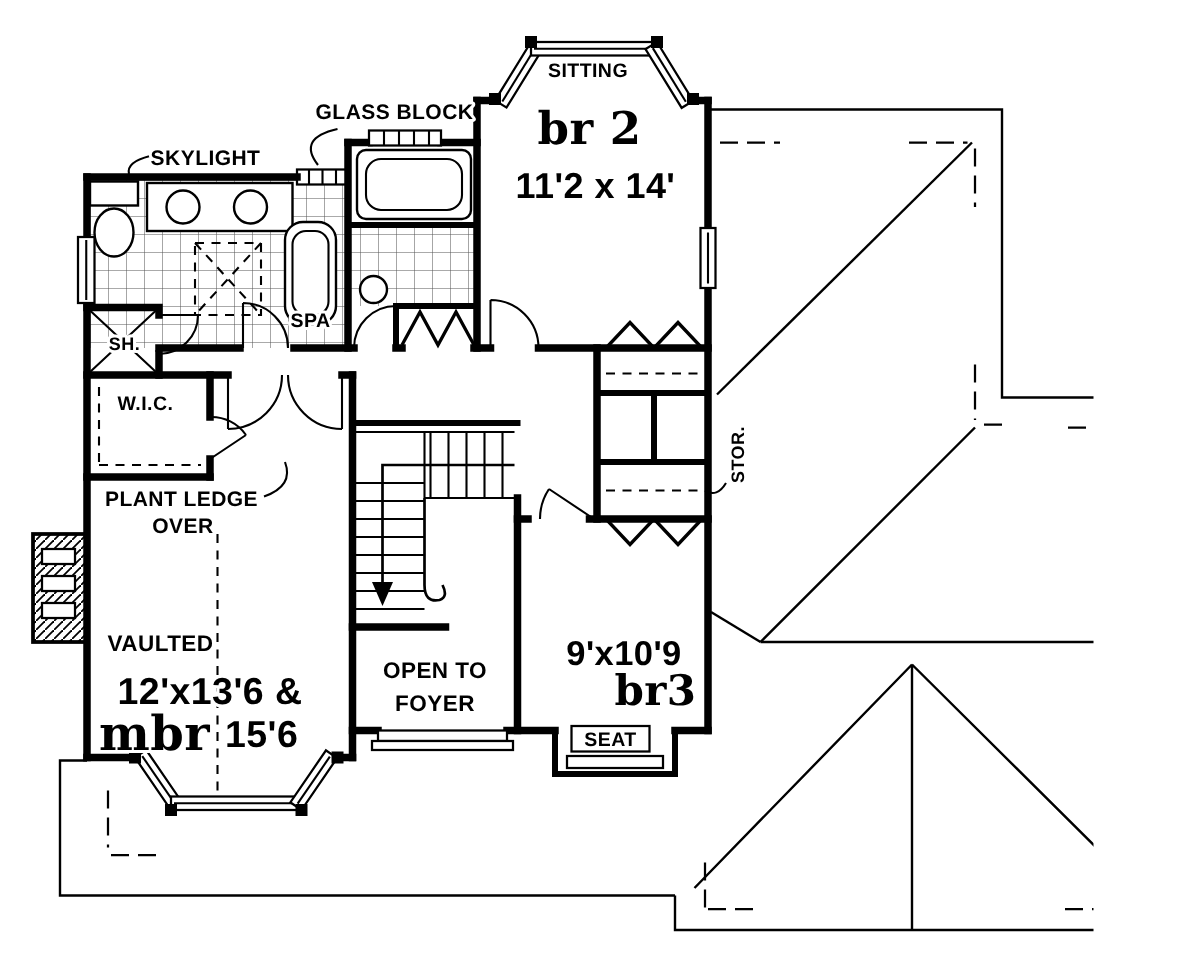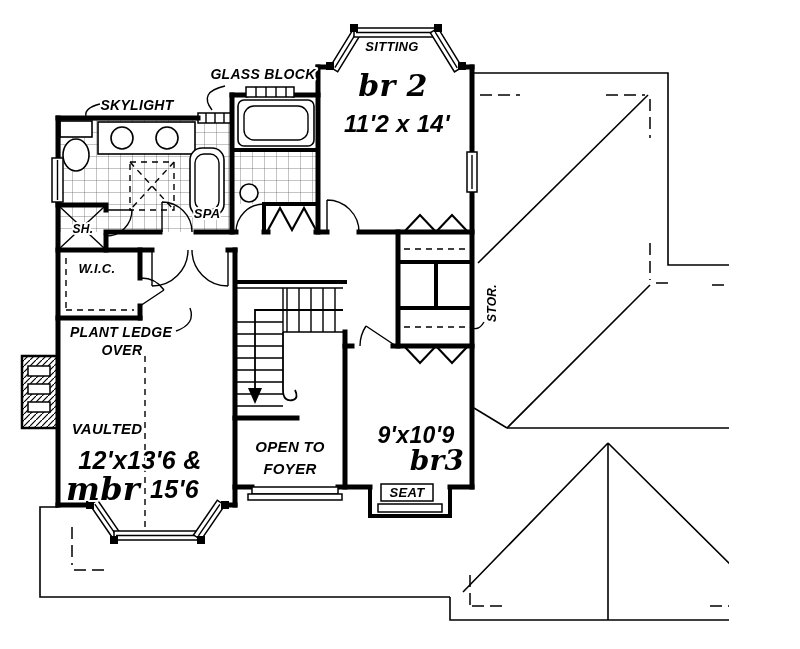--- a/index.html
+++ b/index.html
@@ -1,16 +1,16 @@
 <!DOCTYPE html>
 <html><head>
 <meta charset="utf-8">
 <style>
   html,body{margin:0;padding:0;background:#ffffff;}
-  .sheet{width:729px;height:649px;position:relative;background:#ffffff;overflow:hidden;font-style:italic;}
+  .sheet{width:729px;height:649px;position:relative;background:#ffffff;overflow:hidden;}
   svg{display:block;}
   
   .wall{stroke:#000;stroke-width:5;stroke-linecap:square;fill:none;}
   .wall4{stroke:#000;stroke-width:4;stroke-linecap:square;fill:none;}
   .thin{stroke:#000;stroke-width:1.4;fill:none;}
   .thin2{stroke:#000;stroke-width:1.8;fill:none;}
   .roof{stroke:#000;stroke-width:1.6;fill:none;}
   .dashdot{stroke:#000;stroke-width:1.5;fill:none;stroke-dasharray:12 6;}
   .dash{stroke:#000;stroke-width:1.4;fill:none;stroke-dasharray:6 5;}
   .fix{fill:#fff;stroke:#000;stroke-width:1.6;}

